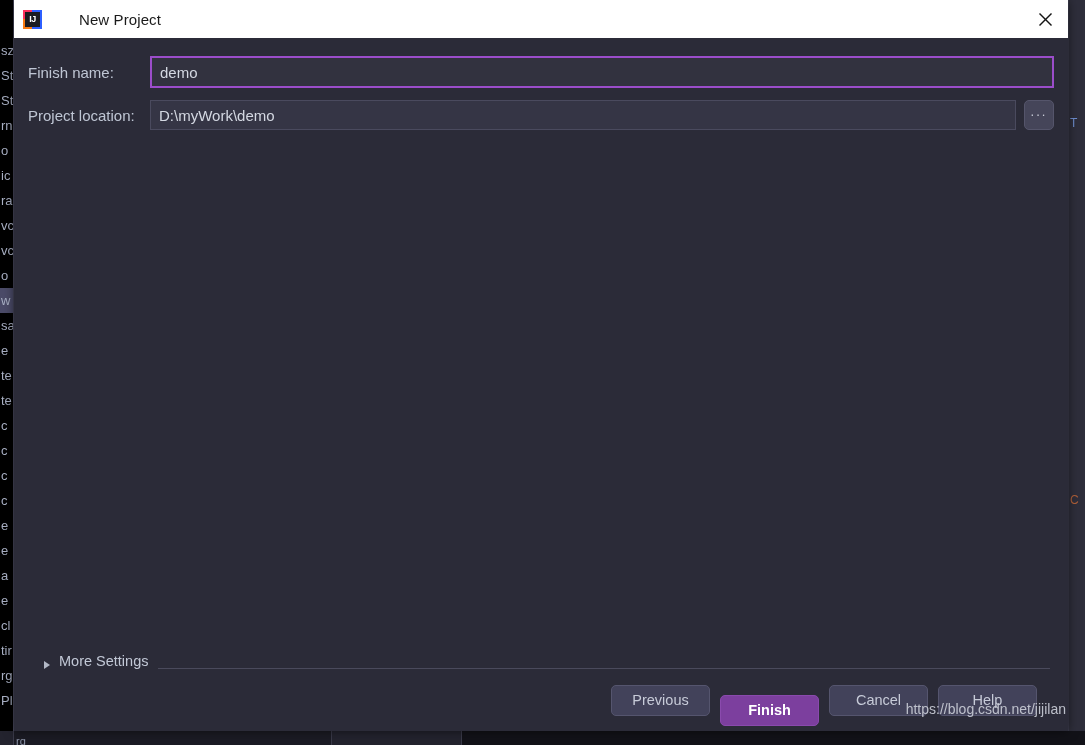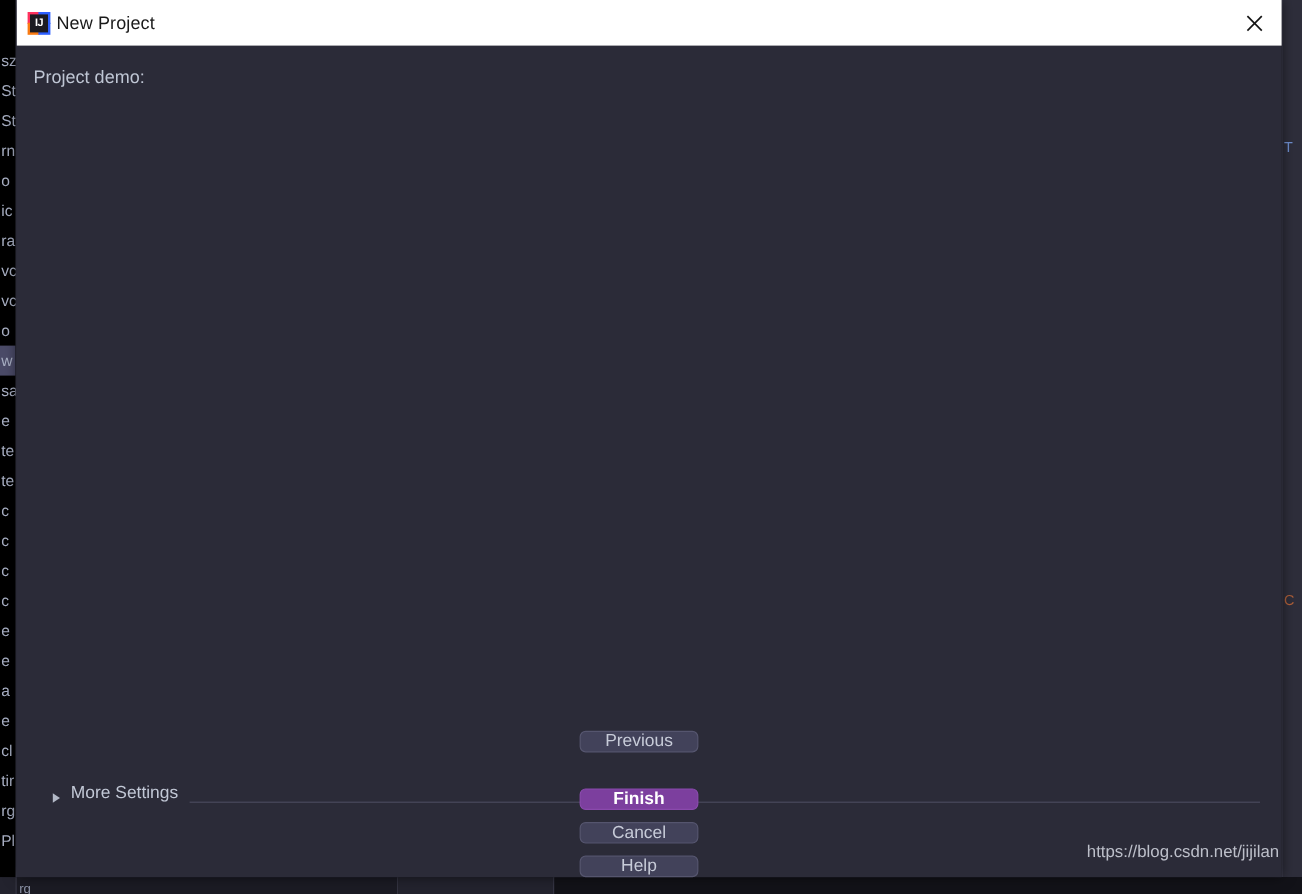--- a/index.html
+++ b/index.html
@@ -103,22 +103,23 @@
     min-height: 38px;
     background: #ffffff;
     display: flex;
     align-items: center;
     padding: 0 0 0 9px;
     box-sizing: border-box;
   }
   .ij-logo {
     width: 19px; height: 19px;
     position: relative;
-    margin-right: 5px;
+    margin-right: 17px;
     flex: 0 0 auto;
+    padding-left: 20px;
   }
   .ij-logo .q {
     position: absolute;
     width: 10px; height: 10px;
   }
   .ij-logo .q1 { left: 0;   top: 0;   background: #fe315d; }
   .ij-logo .q2 { left: 9px; top: 0;   background: #2d5fff; }
   .ij-logo .q3 { left: 0;   top: 9px; background: #f97a12; }
   .ij-logo .q4 { left: 9px; top: 9px; background: #2d5fff; }
   .ij-logo .inner {
@@ -245,21 +246,20 @@
   
   .footer {
     height: 62px;
     min-height: 62px;
     display: flex;
     align-items: center;
     justify-content: flex-end;
     padding-right: 17px;
     gap: 10px;
     box-sizing: border-box;
-    flex-direction: column;
   }
   .btn {
     min-width: 99px;
     height: 31px;
     border-radius: 5px;
     font-size: 14.5px;
     font-family: "Liberation Sans", sans-serif;
     display: flex;
     align-items: center;
     justify-content: center;
@@ -356,23 +356,29 @@
       <svg width="15" height="15" viewBox="0 0 15 15">
         <line x1="1.5" y1="1.5" x2="13.5" y2="13.5" stroke="#141414" stroke-width="1.4"></line>
         <line x1="13.5" y1="1.5" x2="1.5" y2="13.5" stroke="#141414" stroke-width="1.4"></line>
       </svg>
     </div>
   </div>
 
   <div class="dialog-body">
 
     <div class="field-row">
-      <div class="field-label">Project demo:</div>
-    </div>
-
+      <div class="field-label">Finish name:</div>
+      <div class="text-input focused" placeholder="">demo</div>
+    </div>
+
+    <div class="field-row">
+      <div class="field-label">Project location:</div>
+      <div class="text-input plain" placeholder="">D:\myWork\demo</div>
+      <div class="browse-btn">...</div>
+    </div>
 
     <div class="spacer-fill"></div>
 
     <div class="more-settings-row">
       <div class="tri-right"></div>
       <div class="more-settings-label">More Settings</div>
       <div class="hrule"></div>
     </div>
 
     <div class="footer">

